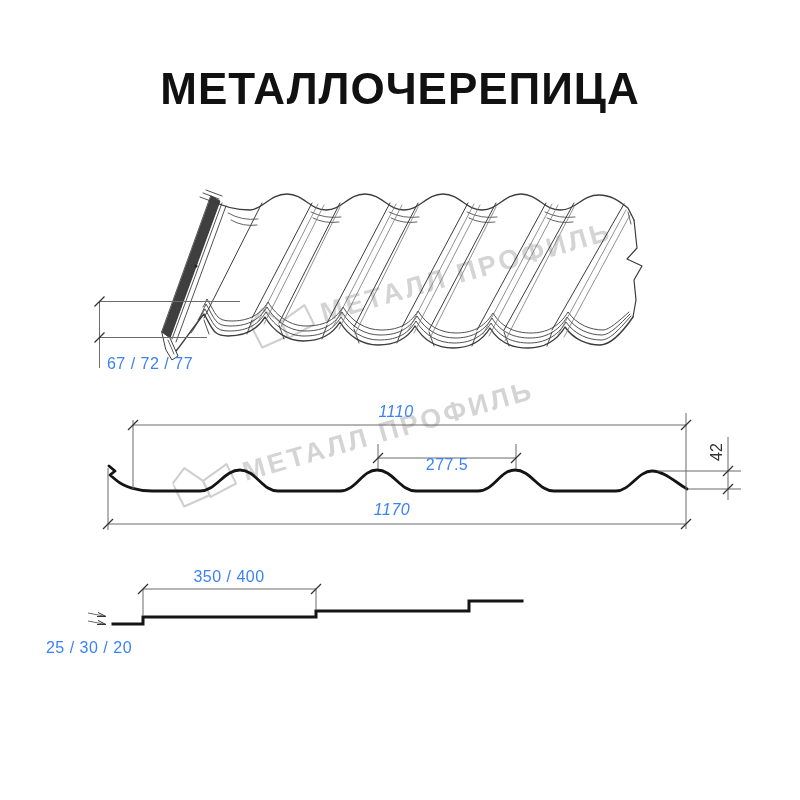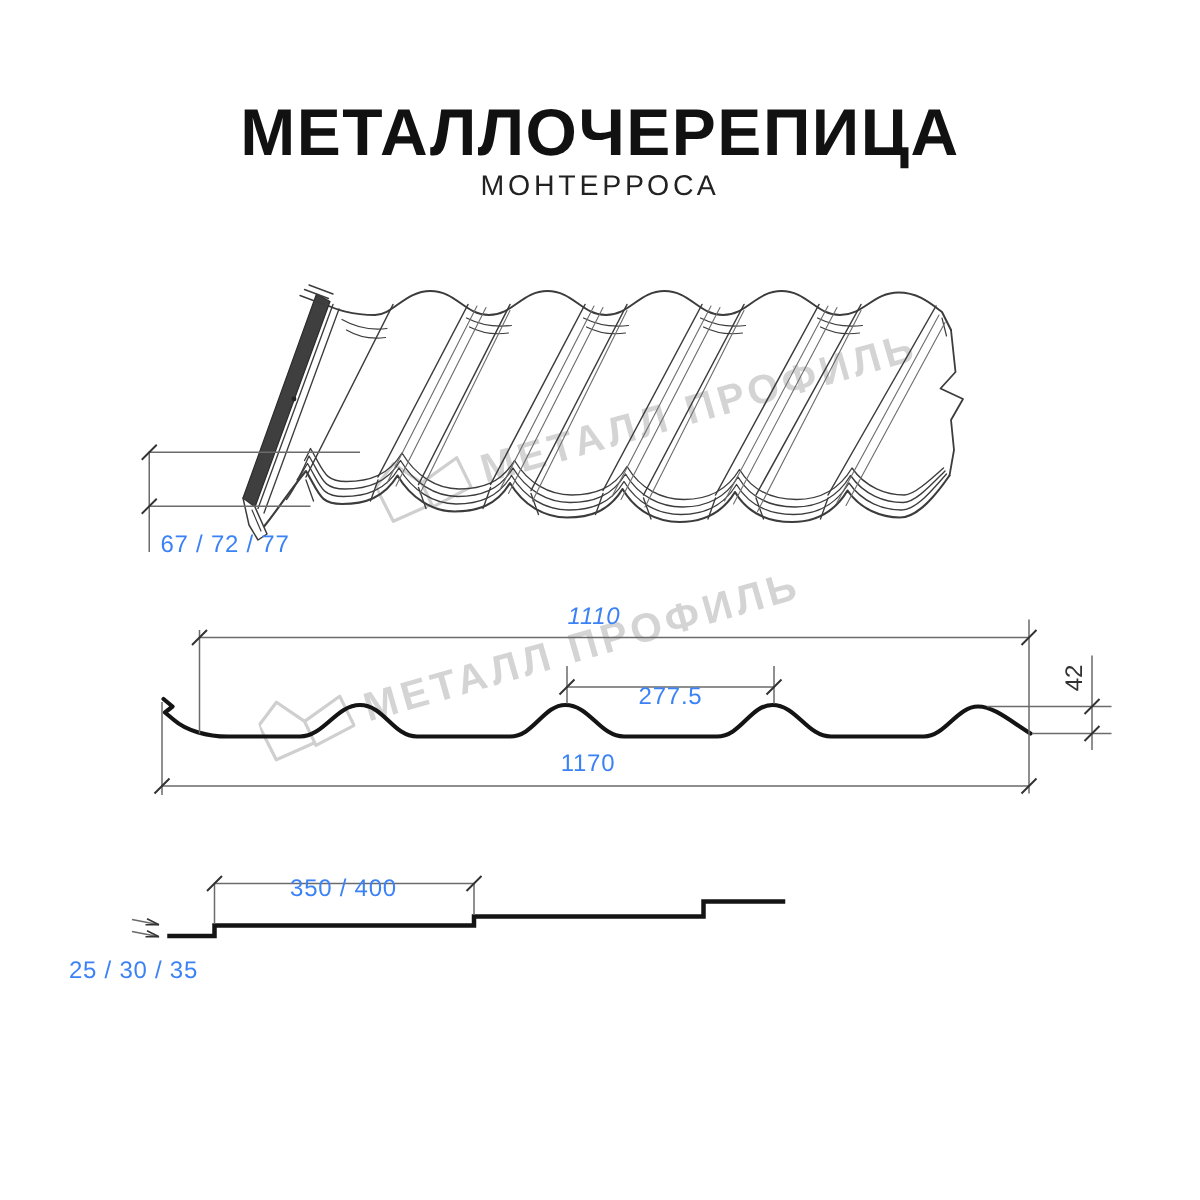--- a/index.html
+++ b/index.html
@@ -19,21 +19,20 @@
   .wm-text{font-size:27px;font-weight:bold;letter-spacing:3px;color:#d4d4d4;white-space:nowrap;}
   .wm-1{left:253px;top:310px;height:46px;transform:rotate(-16deg);}
   .wm-2{left:175px;top:469px;height:46px;transform:rotate(-16deg);}
 </style>
 </head>
 <body>
 
 <div class="page">
 
   <div class="title">МЕТАЛЛОЧЕРЕПИЦА</div>
-  <div class="subtitle">МОНТЕРРОСА</div>
 
   <div class="watermark wm-1">
     <svg width="62" height="44" viewBox="0 0 64 44">
       <path d="M16,1 L0,13 L5,39 L34,35 L31,19 Z" fill="#ffffff" stroke="#cfcfcf" stroke-width="2.2" stroke-linejoin="round"></path>
       <path d="M31,19 L59,9 L63,31 L34,37 Z" fill="#ffffff" stroke="#cfcfcf" stroke-width="2.2" stroke-linejoin="round"></path>
     </svg>
     <span class="wm-text">МЕТАЛЛ ПРОФИЛЬ</span>
   </div>
 
   <div class="watermark wm-2">
@@ -161,17 +160,17 @@
         <path d="M 88,613 L 106,616.5 M 88,621 L 106,624.5"></path>
         <path d="M 106,616.5 L 98,612.5 M 106,616.5 L 97,616.5 M 106,624.5 L 98,620.5 M 106,624.5 L 97,624.5" stroke="#333" stroke-width="1"></path>
       </g>
     </g>
   </svg>
 
   <div class="dim-label" style="left:150px;top:355px;">67 / 72 / 77</div>
   <div class="dim-label" style="left:396px;top:403px;font-style:italic;">1110</div>
   <div class="dim-label" style="left:447px;top:456px;">277.5</div>
   <div class="dim-label-rot" style="left:717px;top:452px;">42</div>
-  <div class="dim-label" style="left:392px;top:501px;">1170</div>
-  <div class="dim-label" style="left:229px;top:568px;margin-top:16px;">350 / 400</div>
-  <div class="dim-label" style="left:89px;top:639px;">25 / 30 / 35</div>
+  <div class="dim-label" style="left:392px;top:501px;font-style:italic;">1170</div>
+  <div class="dim-label" style="left:229px;top:568px;">350 / 400</div>
+  <div class="dim-label" style="left:89px;top:639px;">25 / 30 / 20</div>
 
 </div>
 
 </body></html>

